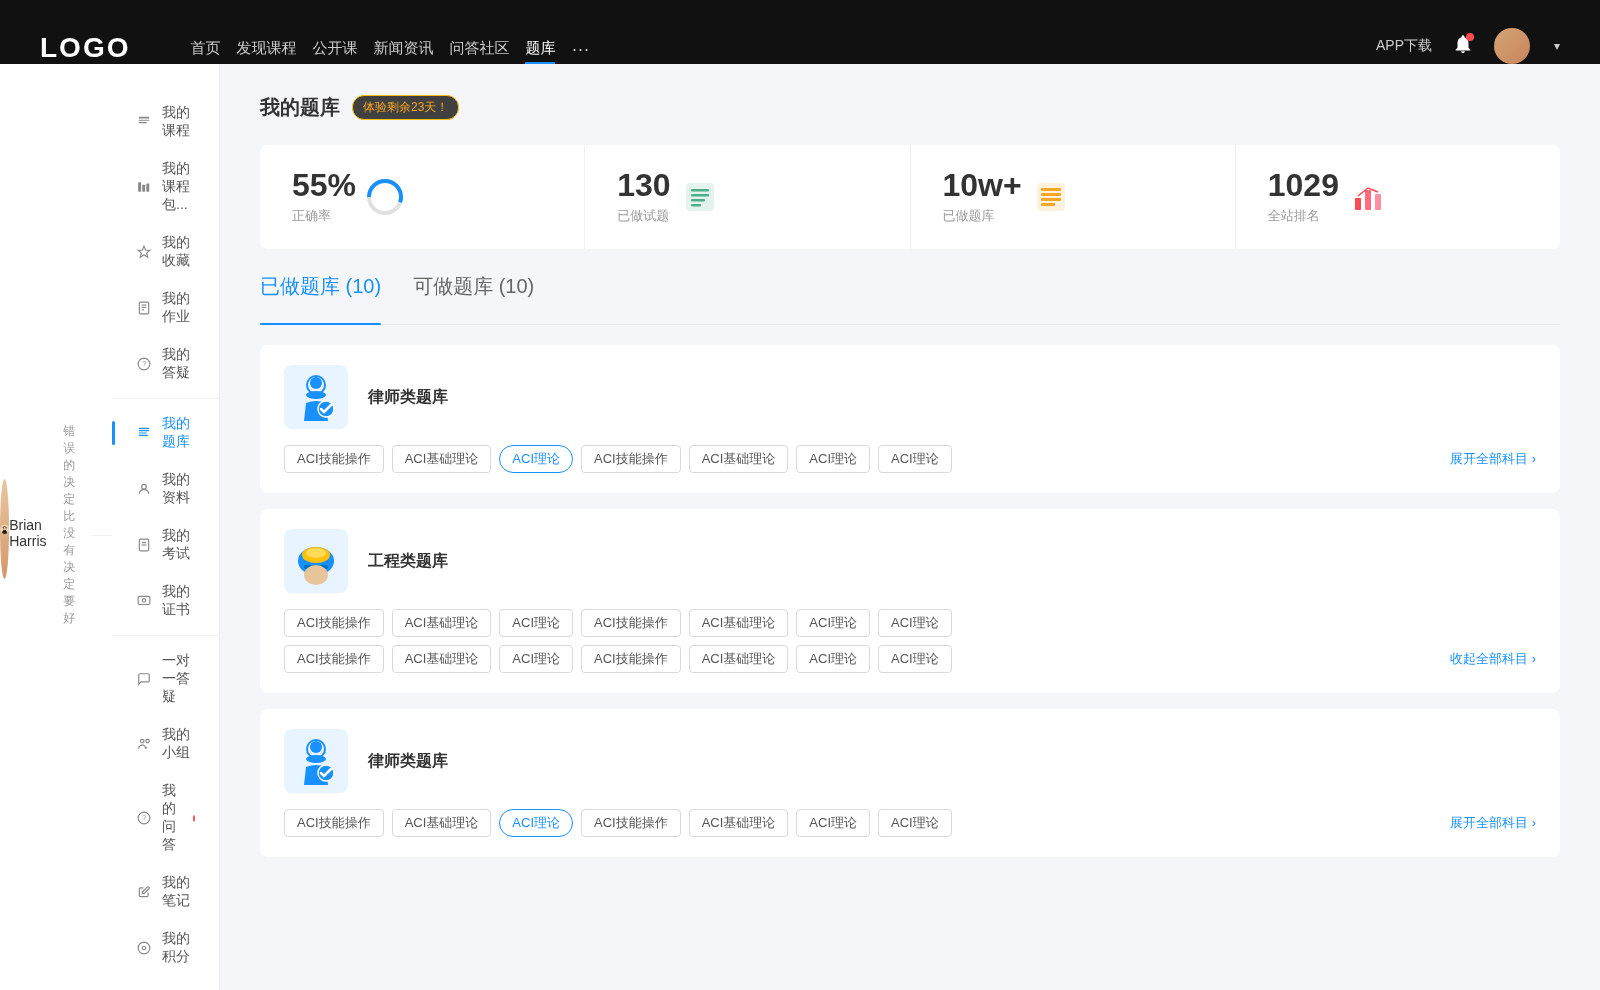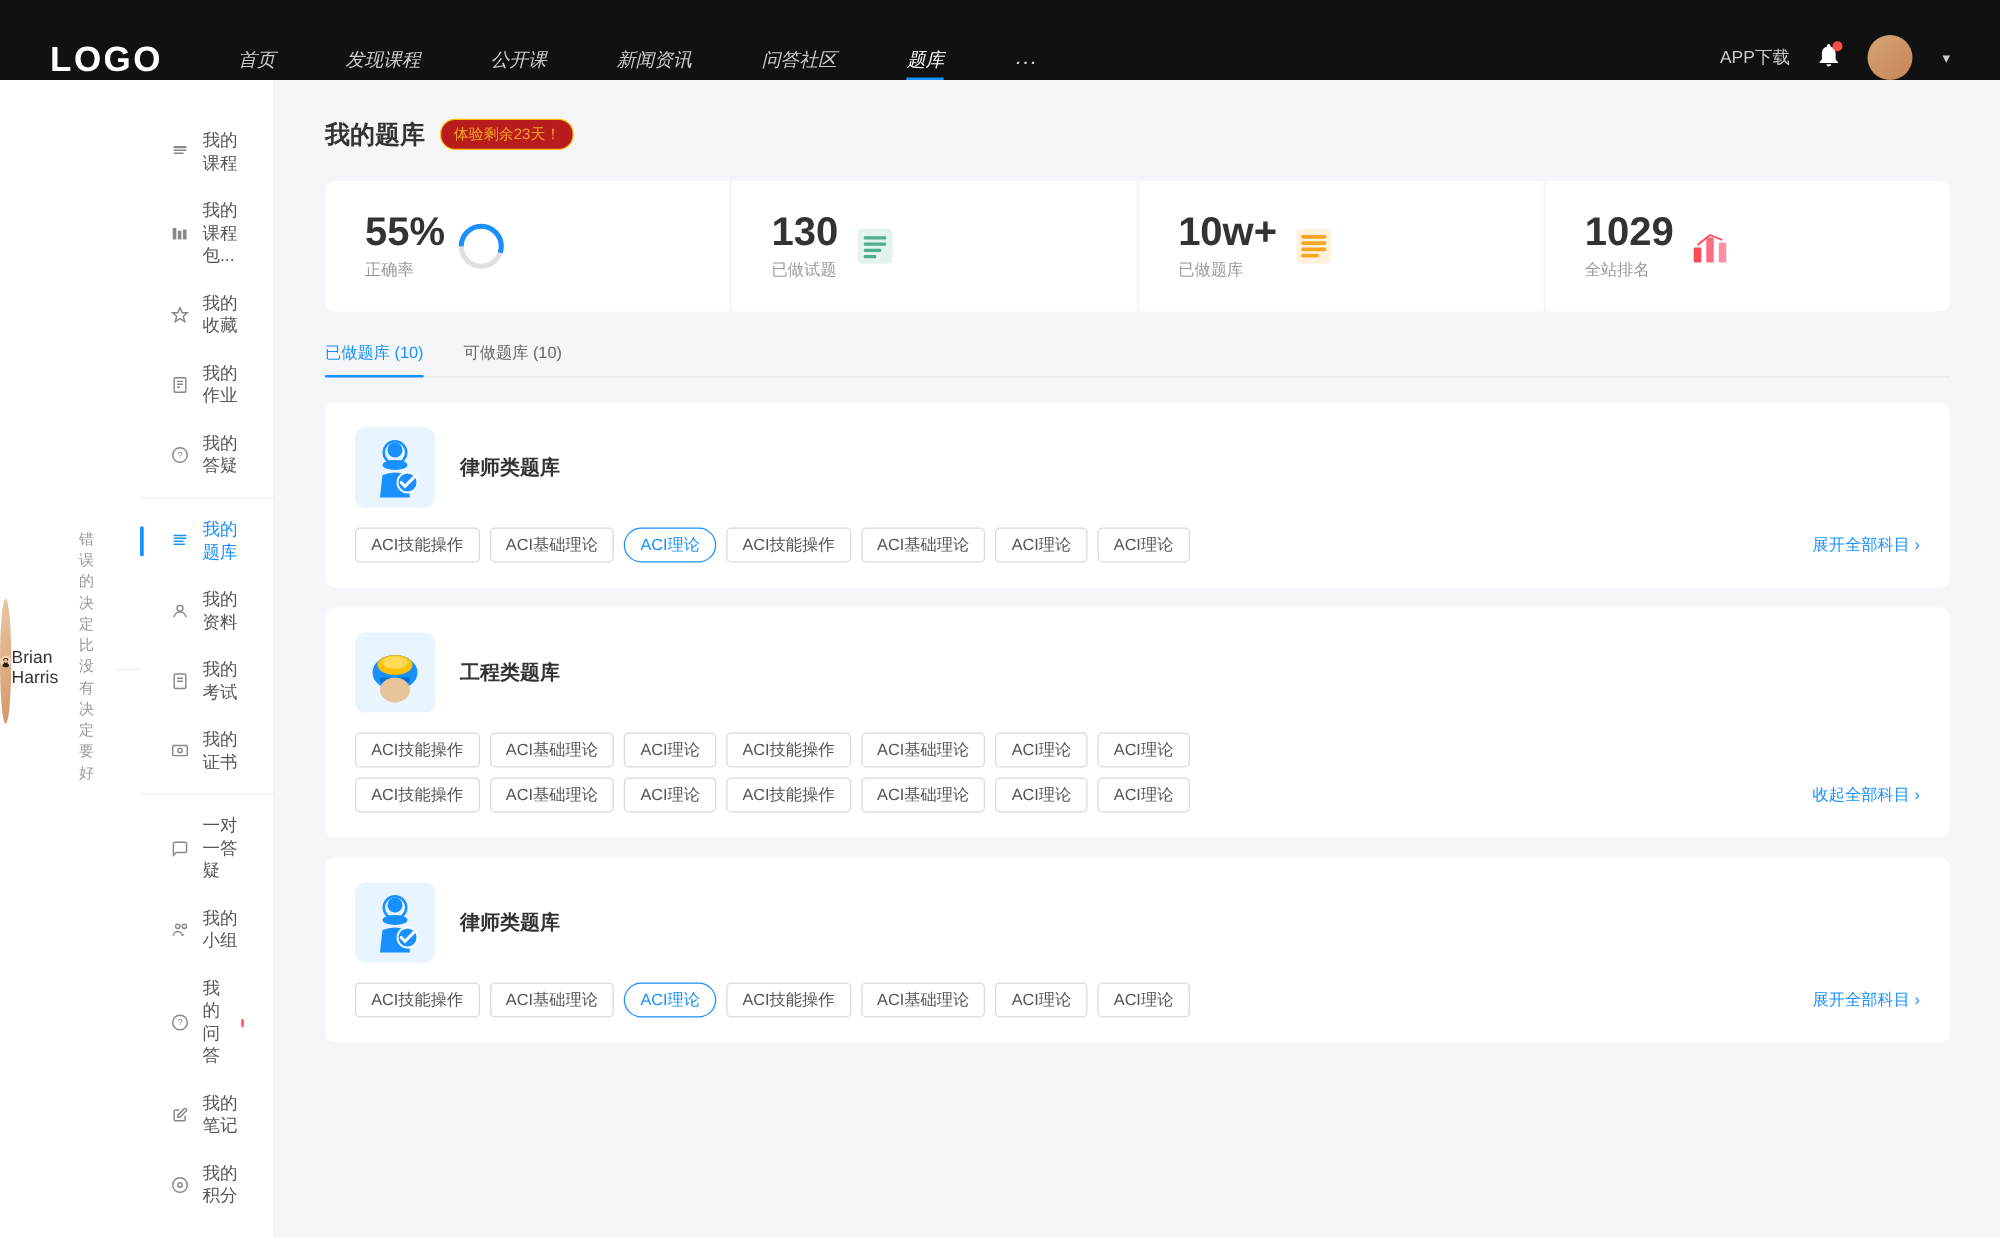--- a/index.html
+++ b/index.html
@@ -18,23 +18,22 @@
     .nav-logo {
       color: #fff;
       font-size: 28px;
       font-weight: bold;
       letter-spacing: 2px;
       margin-right: 60px;
       min-width: 80px;
     }
     .nav-links {
       display: flex;
-      gap: 56px;
+      gap: 16px;
       flex: 1;
-      font-style: italic;
     }
     .nav-link {
       color: #ccc;
       font-size: 15px;
       cursor: pointer;
       padding-bottom: 4px;
       white-space: nowrap;
     }
     .nav-link.active {
       color: #fff;
@@ -174,21 +173,21 @@
       align-items: center;
       gap: 12px;
       margin-bottom: 24px;
     }
     .page-title {
       font-size: 20px;
       font-weight: 600;
       color: #333;
     }
     .trial-badge {
-      background: #b91c1c;
+      background: #404040;
       border: 1px solid #ffc107;
       color: #f5a623;
       font-size: 12px;
       padding: 3px 10px;
       border-radius: 12px;
     }
 
     
     .stats-row {
       display: flex;
@@ -224,23 +223,23 @@
     }
 
     
     .tabs {
       display: flex;
       gap: 32px;
       margin-bottom: 20px;
       border-bottom: 1px solid #e8e8e8;
     }
     .tab {
-      font-size: 13px;
+      font-size: 20px;
       color: #666;
-      padding-bottom: 10px;
+      padding-bottom: 24px;
       cursor: pointer;
       position: relative;
     }
     .tab.active {
       color: #1890ff;
       font-weight: 500;
     }
     .tab.active::after {
       content: '';
       position: absolute;

